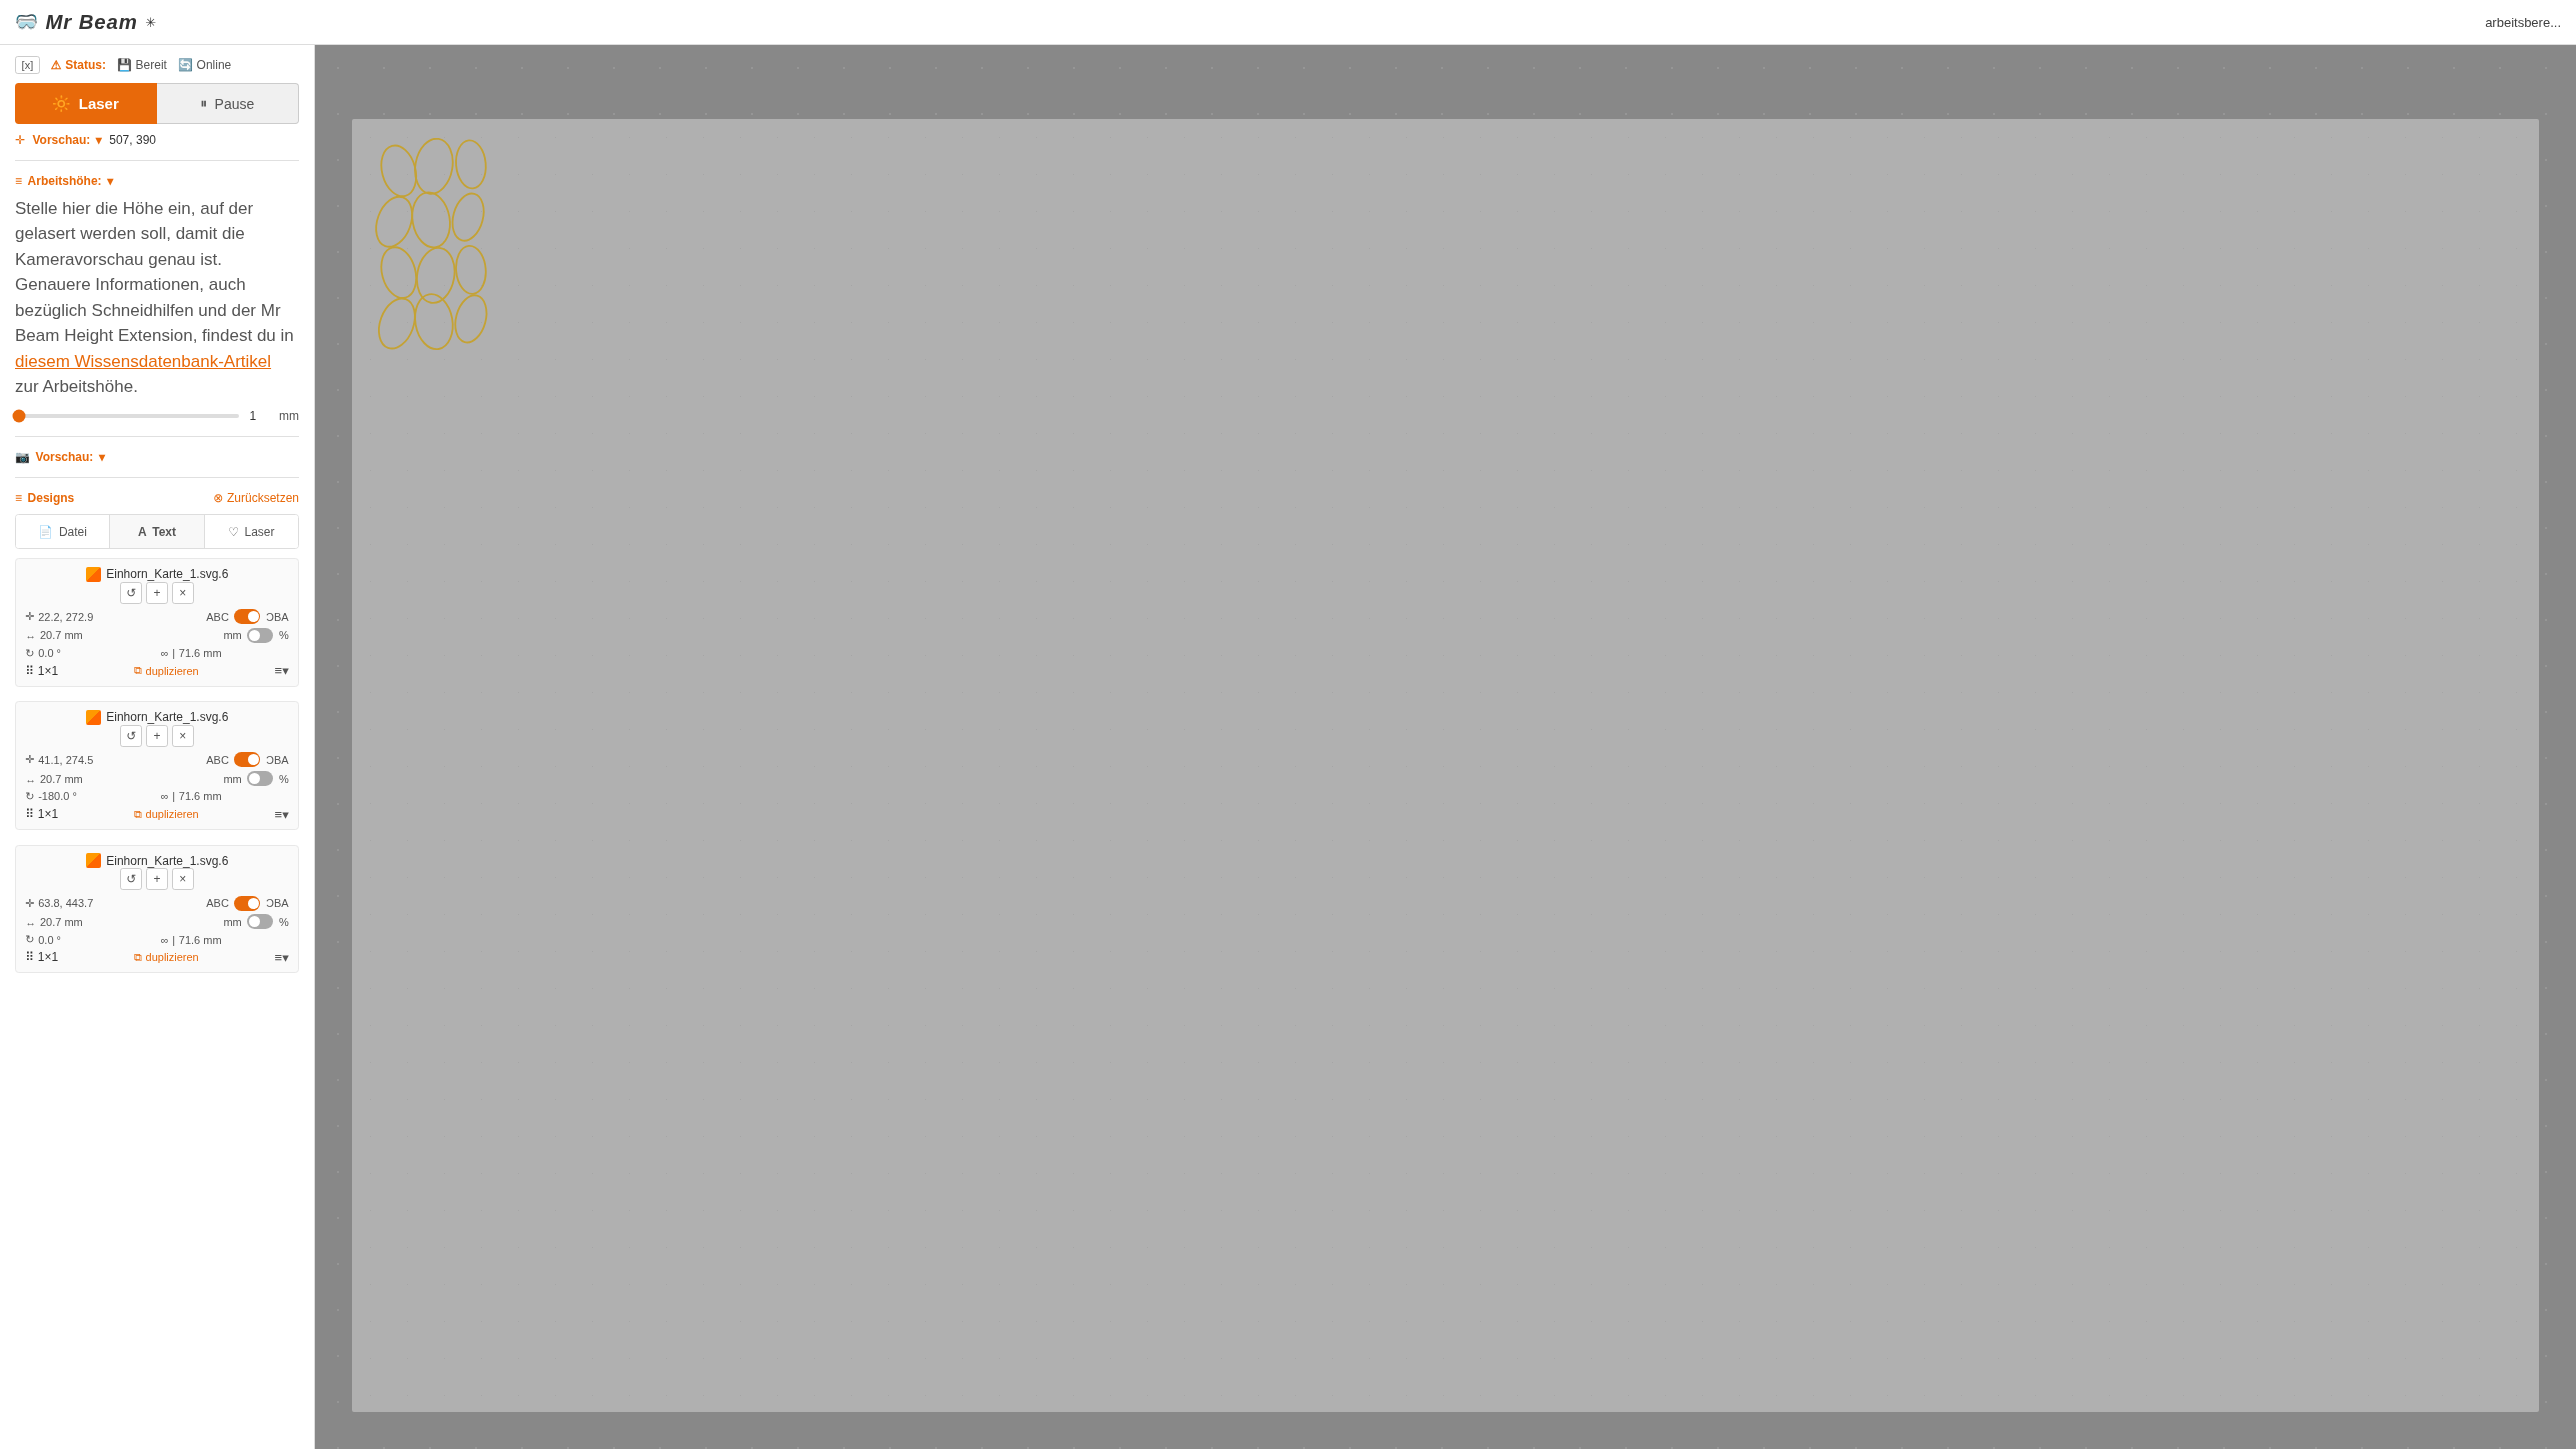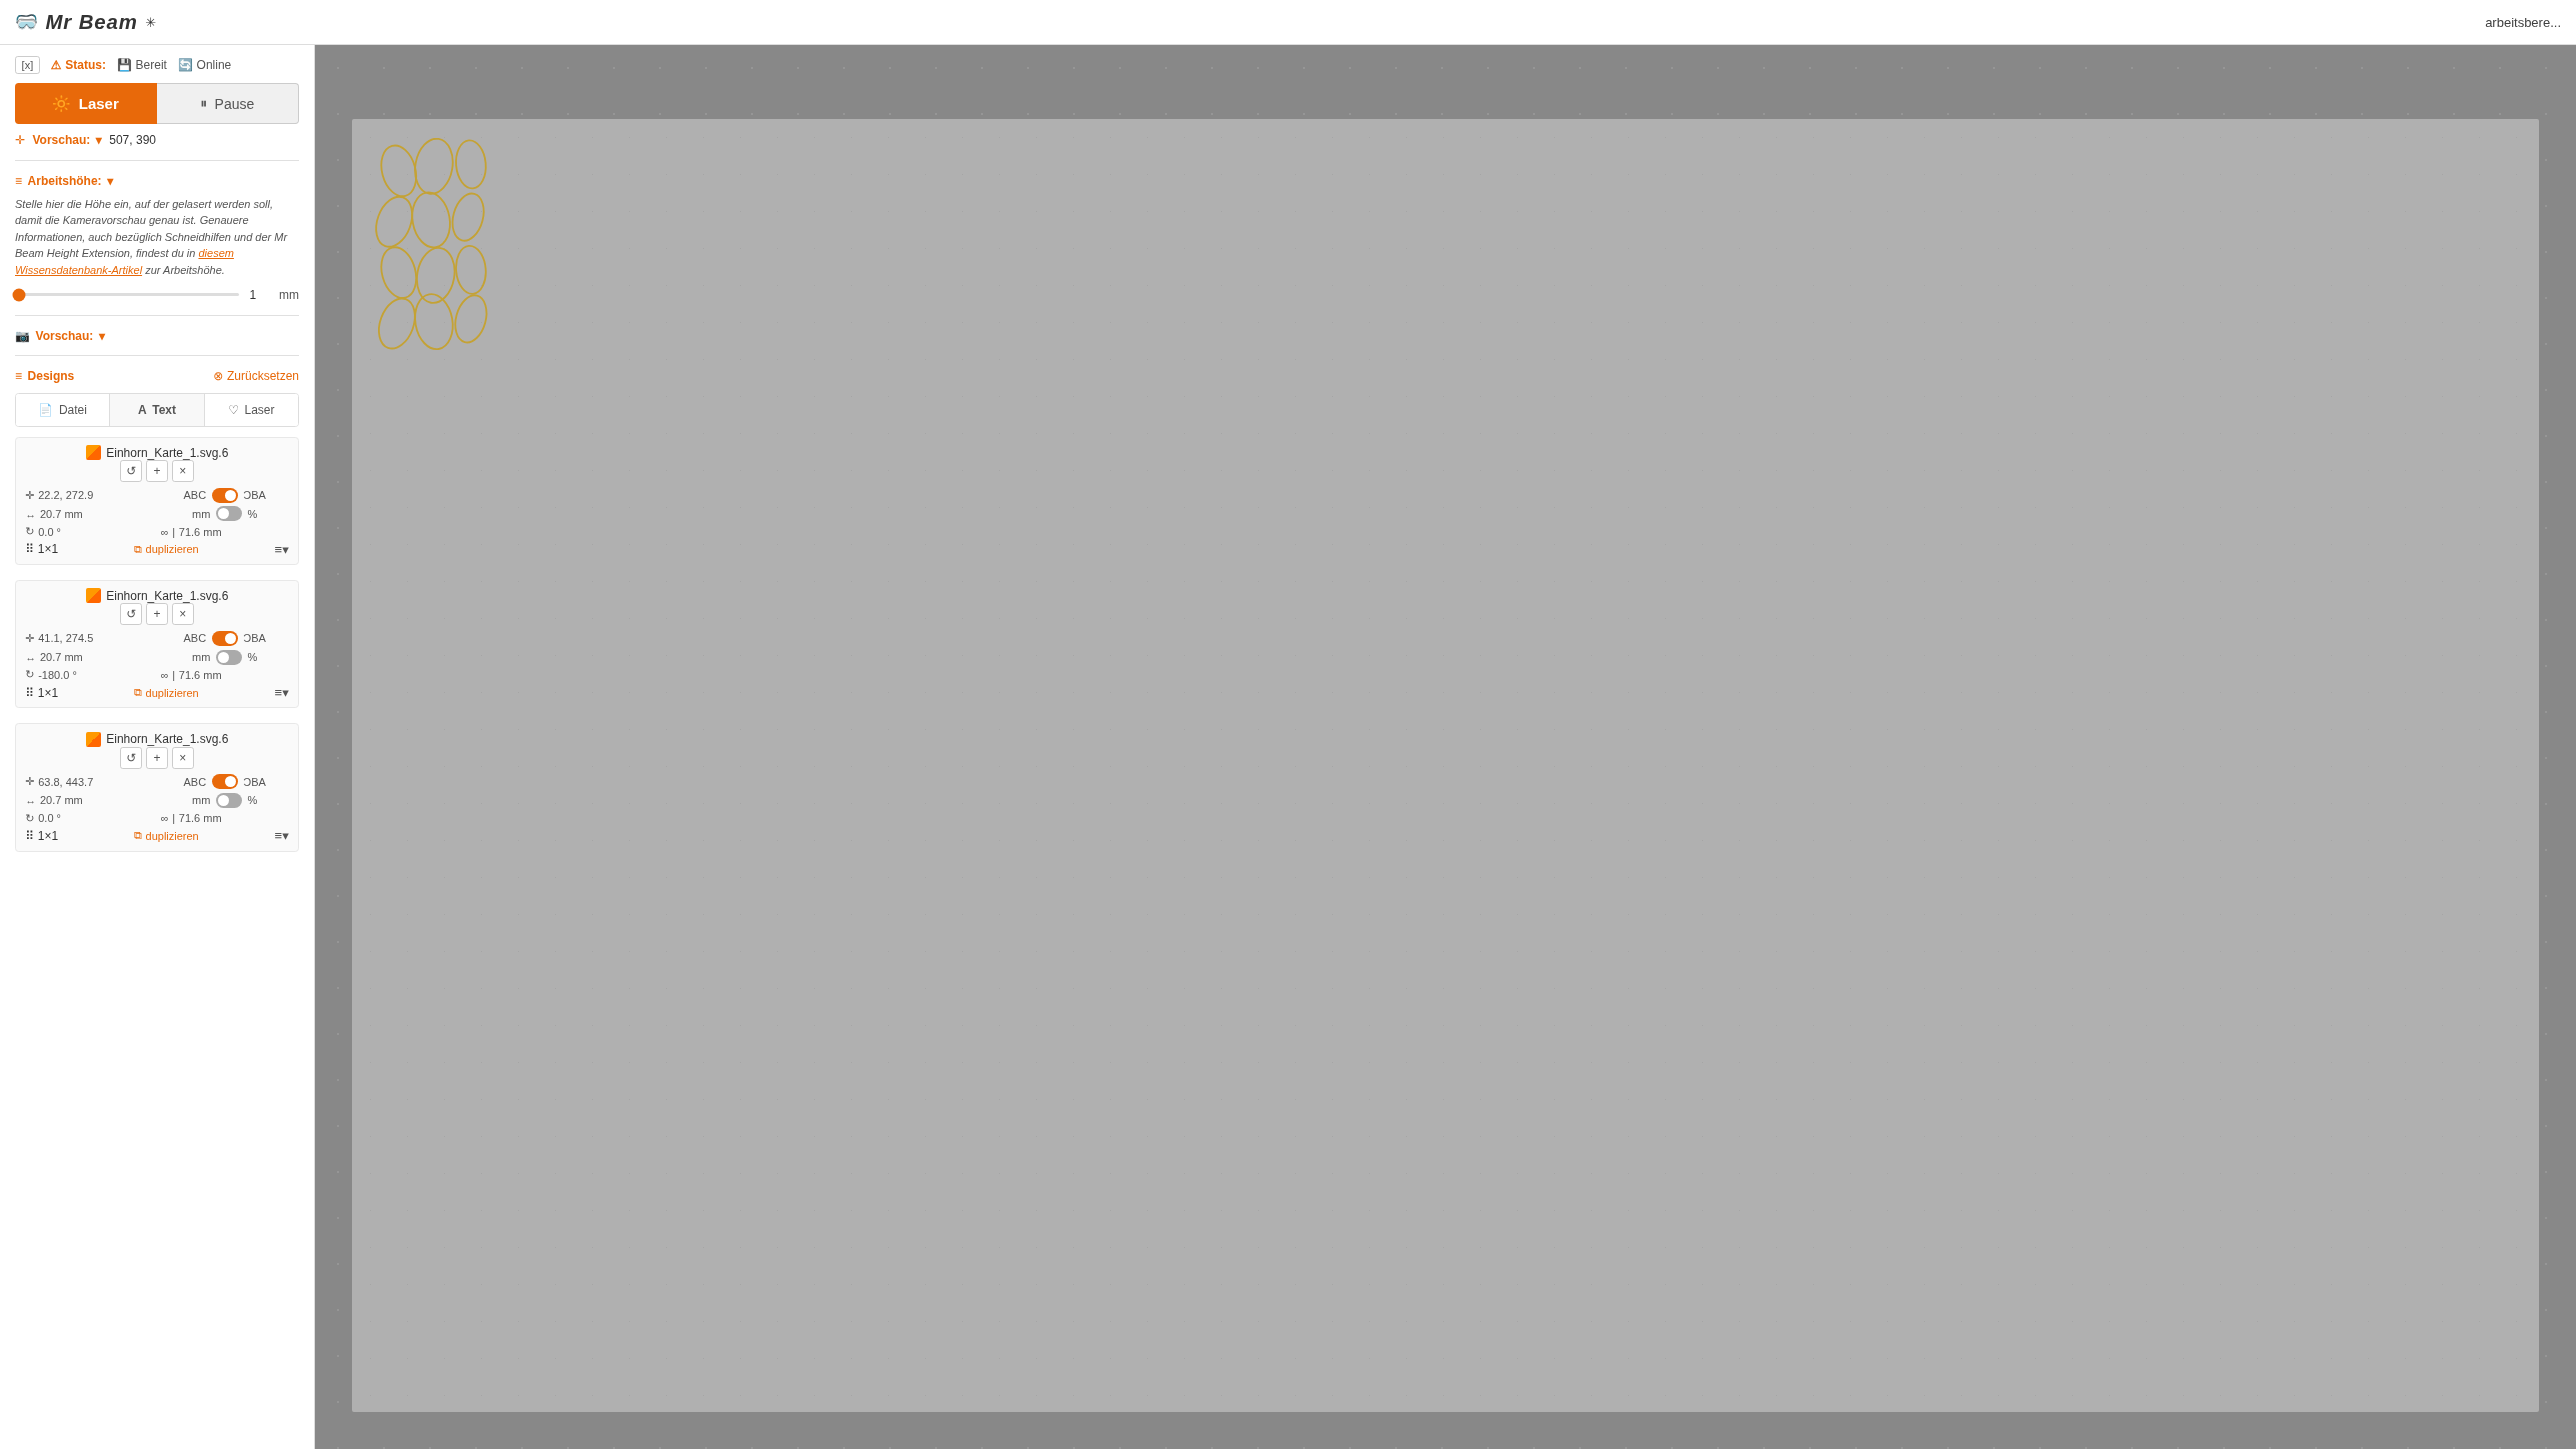--- a/index.html
+++ b/index.html
@@ -135,24 +135,23 @@
     .section-title {
       color: #e8690a;
       font-weight: 600;
       display: flex;
       align-items: center;
       gap: 5.6px;
       font-size: 12px;
       cursor: pointer;
     }
     .info-text {
-      font-size: 11px;
+      font-size: 17px;
       color: #555;
       line-height: 1.5;
-      font-style: italic;
     }
     .info-link {
       color: #e8690a;
       text-decoration: underline;
       cursor: pointer;
     }
     .slider-row {
       display: flex;
       align-items: center;
       gap: 11px;
@@ -300,21 +299,21 @@
     }
     .prop-row {
       display: flex;
       align-items: center;
       gap: 3.7px;
     }
     .prop-row-right {
       display: flex;
       align-items: center;
       gap: 5.6px;
-      justify-content: center;
+      justify-content: flex-end;
     }
     .toggle-switch {
       width: 26px;
       height: 15px;
       background: #e8690a;
       border-radius: 7.4px;
       position: relative;
       display: inline-block;
       cursor: pointer;
     }

